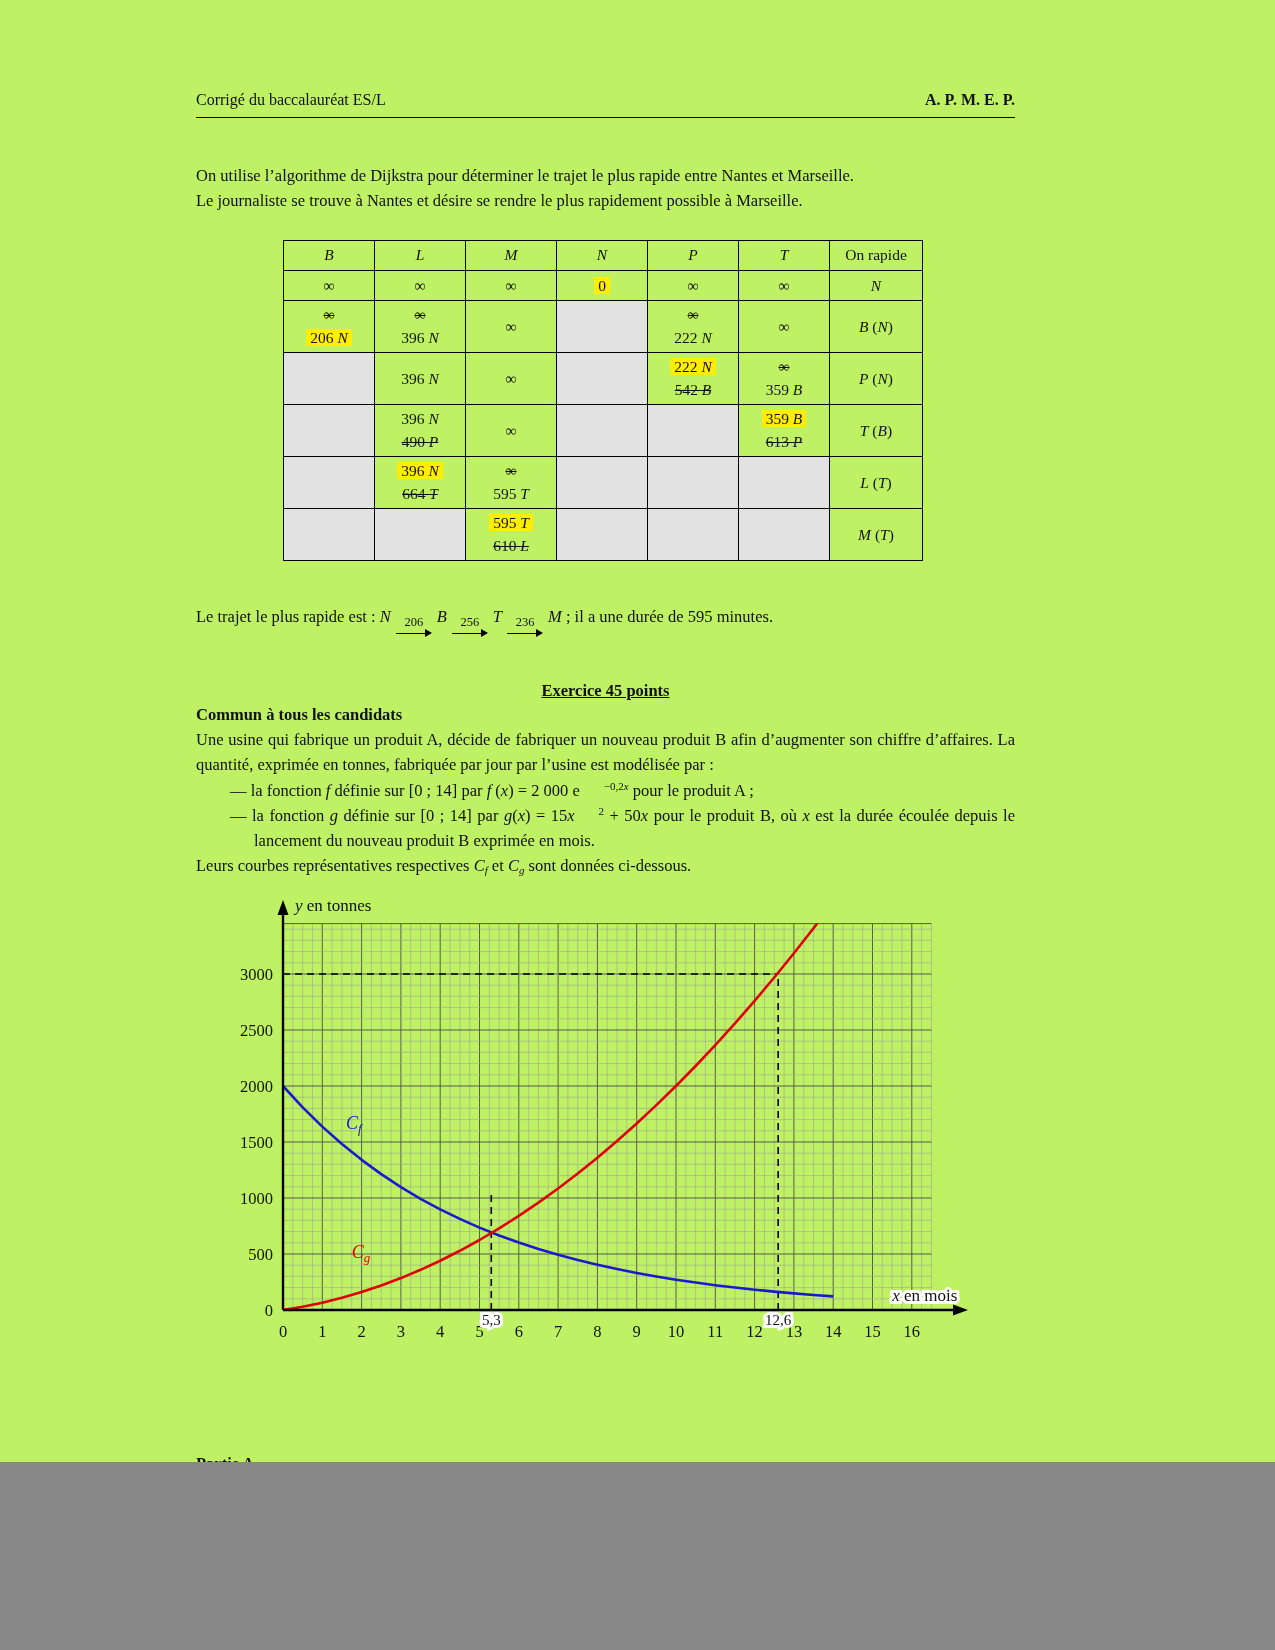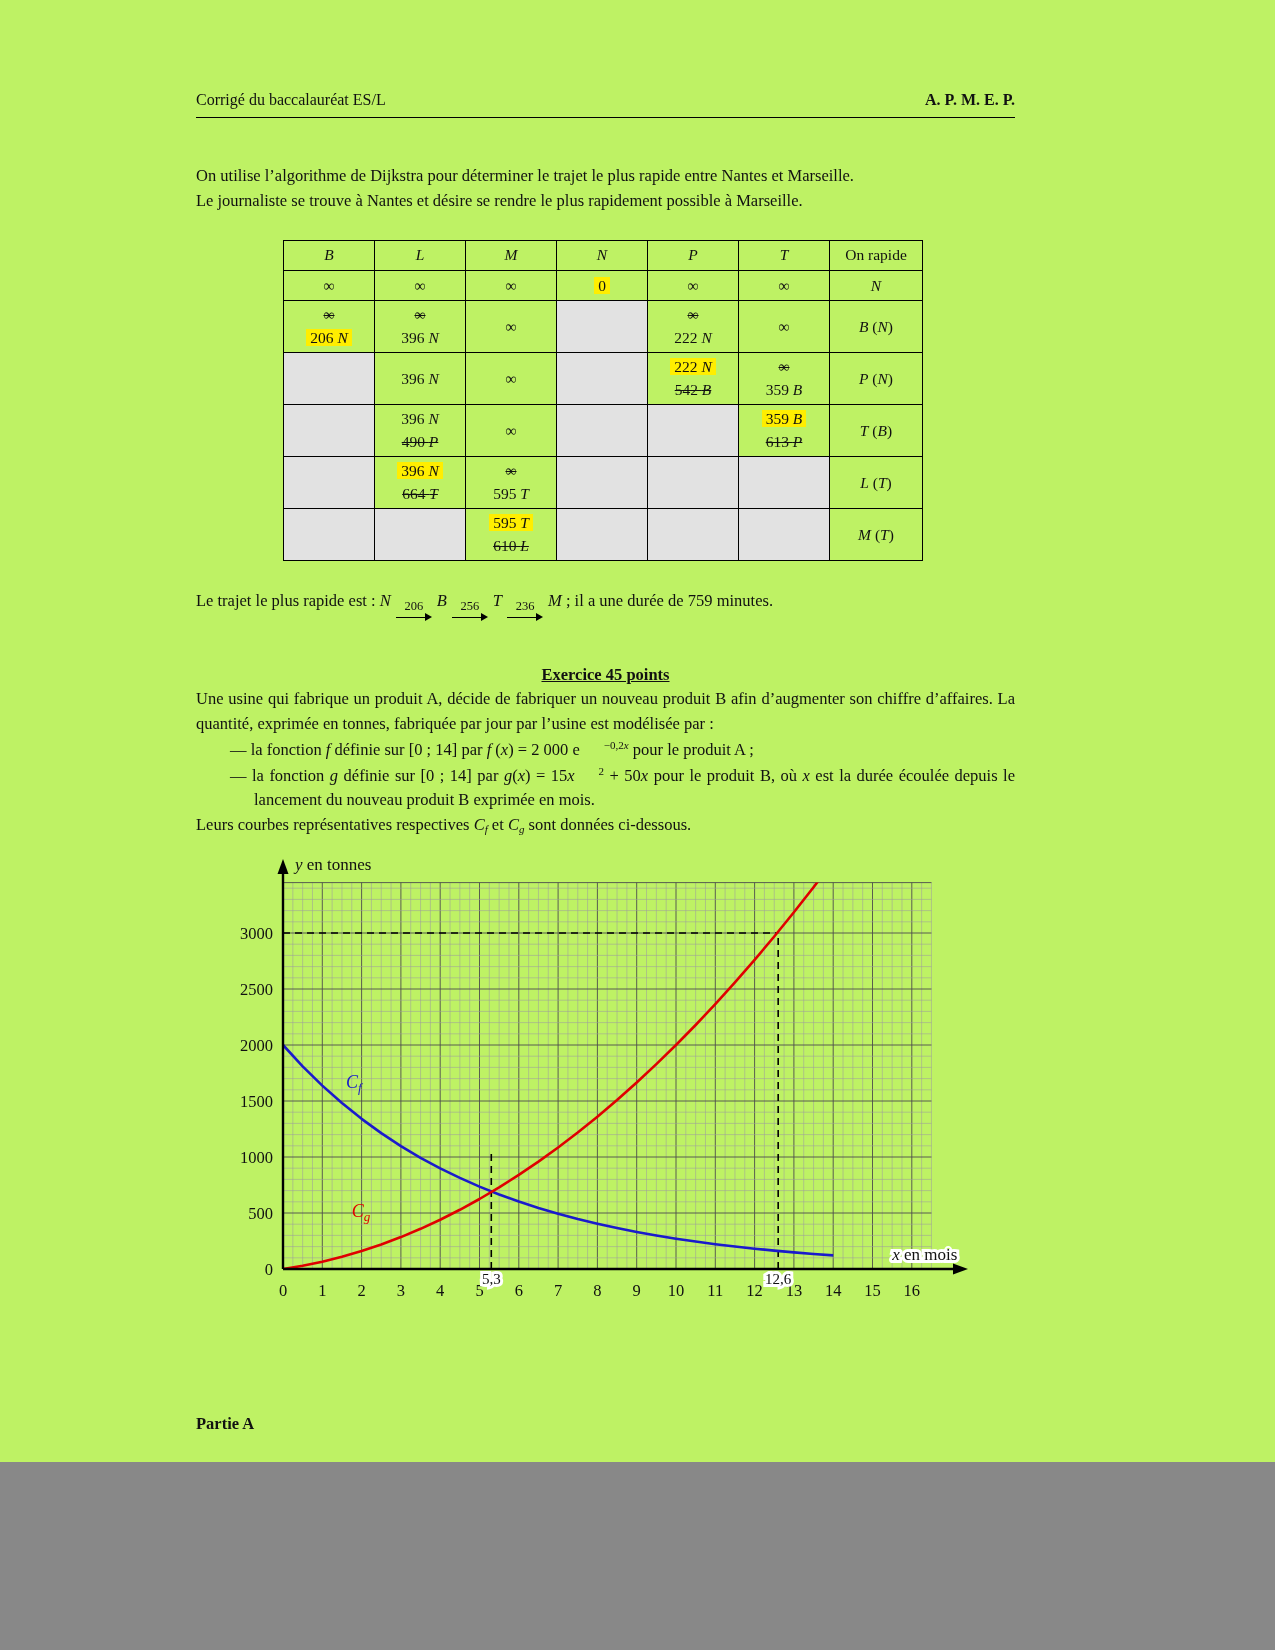--- a/index.html
+++ b/index.html
@@ -44,21 +44,21 @@
   table.dijkstra th { font-weight:normal; width:91px; height:30px; }
   table.dijkstra th.garde-h { width:93px; }
   table.dijkstra td { height:30px; }
   table.dijkstra tr.tall td { height:52px; }
   td.gray { background:#e2e2e2; }
   .v { line-height:23px; }
   .struck { text-decoration:line-through; }
   .hl { background:#ffee00; padding:0 4px; }
 
   
-  .trajet { margin-top:28px; }
+  .trajet { margin-top:44px; }
   .trajet i { font-style:italic; }
   .path-arrow { display:inline-flex; flex-direction:column; align-items:center; margin:0 5px; vertical-align:-4px; }
   .path-arrow .w { font-size:12.5px; line-height:11px; }
   .path-arrow .a { position:relative; width:36px; height:11px; }
   .path-arrow .a::before { content:""; position:absolute; left:0; top:5px; width:31px; height:1.5px; background:#000; }
   .path-arrow .a::after { content:""; position:absolute; right:0; top:1.5px; border-left:7px solid #000; border-top:4.5px solid transparent; border-bottom:4.5px solid transparent; }
 
   
   .ex-head { margin-top:40px; display:flex; justify-content:center; font-weight:bold;text-decoration:underline; }
   .ex-sub { font-weight:bold; }
@@ -235,27 +235,28 @@
     <div class="trajet">
       <span>Le trajet le plus rapide est : </span><i>N</i><span class="path-arrow">
           <span class="w">206</span>
           <span class="a"></span>
         </span><i>B</i><span class="path-arrow">
           <span class="w">256</span>
           <span class="a"></span>
         </span><i>T</i><span class="path-arrow">
           <span class="w">236</span>
           <span class="a"></span>
-        </span><i>M</i><span> ; il a une durée de 759 minutes.</span>
+        </span><i>M</i><span> ; il a une durée de 595 minutes.</span>
     </div>
 
     <div class="ex-head">
       <span>Exercice 4</span>
       <span>5 points</span>
     </div>
+    <div class="ex-sub">Commun à tous les candidats</div>
 
     <div class="para">Une usine qui fabrique un produit A, décide de fabriquer un nouveau produit B afin d’augmenter son chiffre d’affaires. La quantité, exprimée en tonnes, fabriquée par jour par l’usine est modélisée par :</div>
 
     <div class="dash-item"><span>—</span>&nbsp;<span>la fonction <i>f</i> définie sur [0 ; 14] par <i>f</i> (<i>x</i>) = 2 000 e<sup>−0,2<i>x</i></sup> pour le produit A ;</span></div>
     <div class="dash-item"><span>—</span>&nbsp;<span>la fonction <i>g</i> définie sur [0 ; 14] par <i>g</i>(<i>x</i>) = 15<i>x</i><sup>2</sup> + 50<i>x</i> pour le produit B, où <i>x</i> est la durée écoulée depuis le lancement du nouveau produit B exprimée en mois.</span></div>
 
     <div>Leurs courbes représentatives respectives <i>C</i><sub><i>f</i></sub> et <i>C</i><sub><i>g</i></sub> sont données ci-dessous.</div>
 
     <figure class="chart">
       <svg id="chart-svg" width="752" height="452" viewBox="0 0 752 452">

